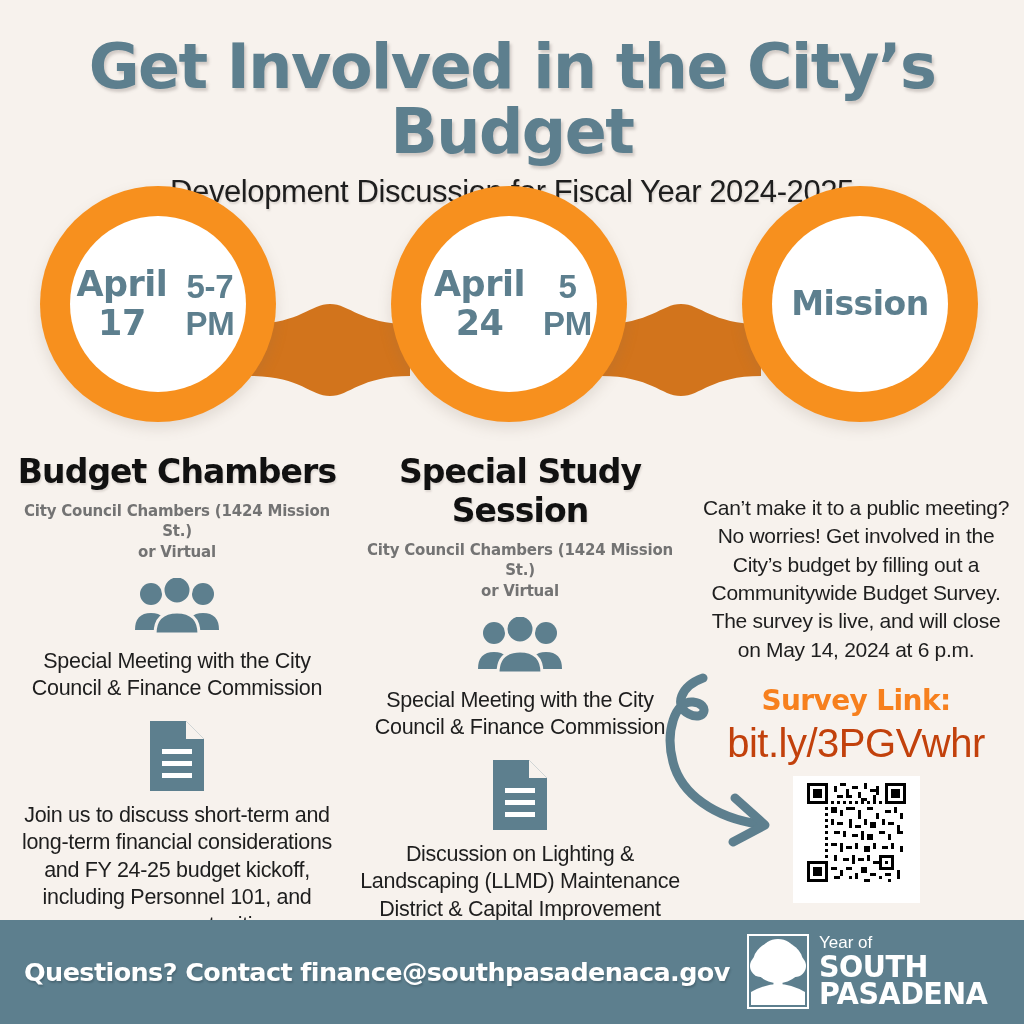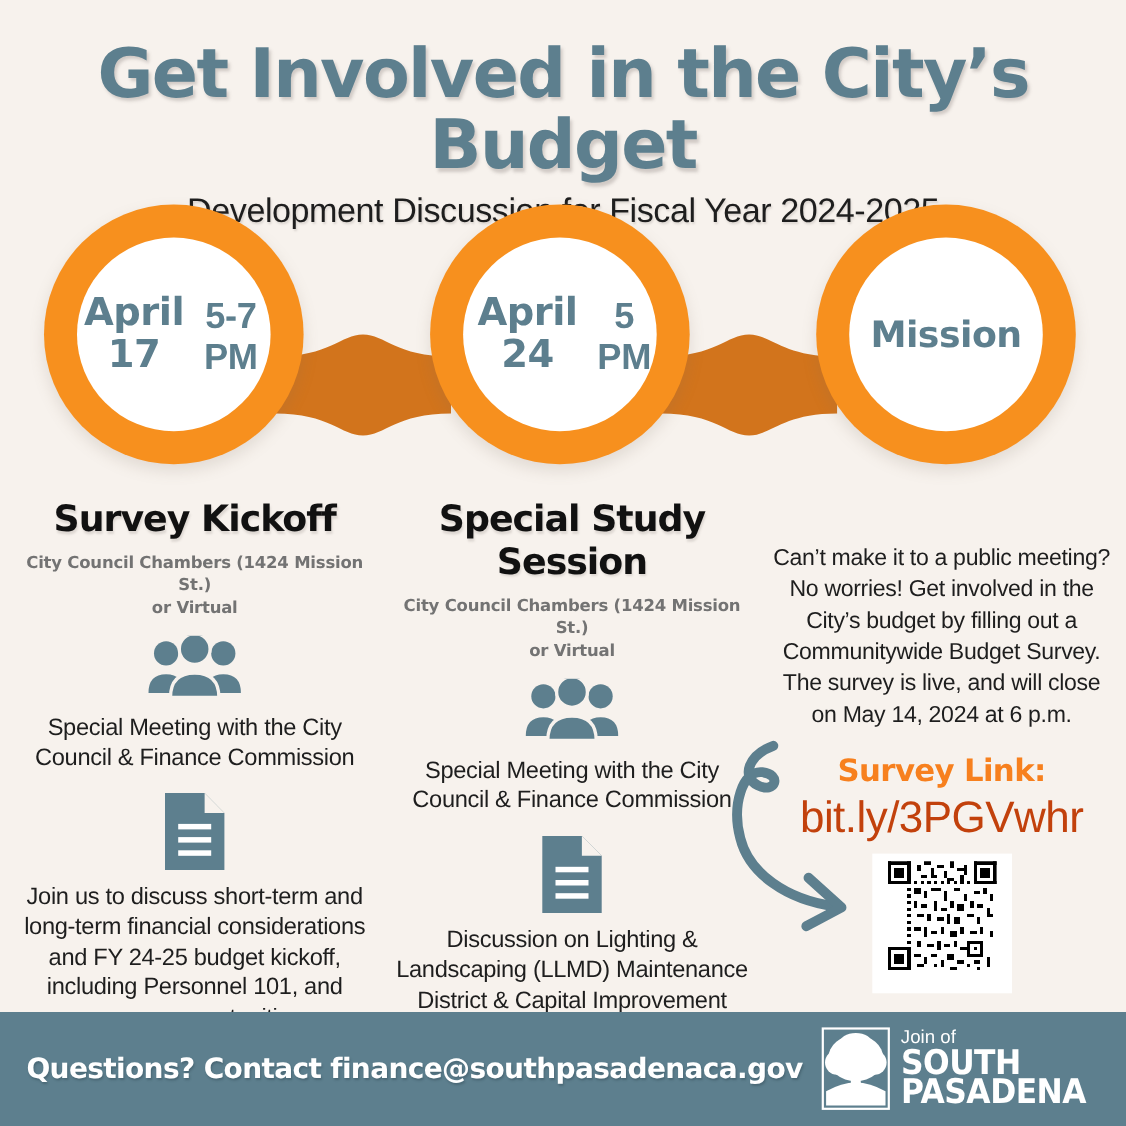--- a/index.html
+++ b/index.html
@@ -285,21 +285,21 @@
   <div class="step-circle s3">
     <div class="step-inner">
       <div class="step-line1 two-line">Mission</div>
     </div>
   </div>
 </div>
 
 <div class="columns">
 
   <div class="col col-left">
-    <h2 class="col-title">Survey Kickoff</h2>
+    <h2 class="col-title">Budget Chambers</h2>
     <div class="col-venue" style="white-space:pre-line;">City Council Chambers (1424 Mission St.)
 or Virtual</div>
 
     <div class="icon-wrap">
       <svg width="92" height="58" viewBox="0 0 92 58">
         <circle cx="20" cy="16" r="11" fill="#5d7f8e"></circle>
         <path d="M4 52 q0-17 16-17 q16 0 16 17 z" fill="#5d7f8e"></path>
         <circle cx="72" cy="16" r="11" fill="#5d7f8e"></circle>
         <path d="M56 52 q0-17 16-17 q16 0 16 17 z" fill="#5d7f8e"></path>
         <circle cx="46" cy="12" r="14" fill="#5d7f8e" stroke="#f7f2ed" stroke-width="3"></circle>
@@ -496,18 +496,18 @@
         <ellipse cx="29" cy="26" rx="25" ry="21" fill="#ffffff"></ellipse>
         <ellipse cx="12" cy="30" rx="11" ry="11" fill="#ffffff"></ellipse>
         <ellipse cx="46" cy="30" rx="11" ry="11" fill="#ffffff"></ellipse>
         <ellipse cx="29" cy="13" rx="15" ry="10" fill="#ffffff"></ellipse>
         <path d="M26 26 l6 0 l2 28 l-10 0 z" fill="#ffffff"></path>
         <path d="M29 34 l-14 -7 M29 36 l14 -8" stroke="#ffffff" stroke-width="4" fill="none"></path>
         <path d="M2 56 q14 -8 27 -8 q13 0 27 8 l0 13 l-54 0 z" fill="#ffffff"></path>
       </svg>
     </div>
     <div class="logo-words">
-      <div class="logo-city">Join of</div>
+      <div class="logo-city">Year of</div>
       <div class="logo-south">SOUTH</div>
       <div class="logo-pasadena">PASADENA</div>
     </div>
   </div>
 </div>
 
 </body></html>

